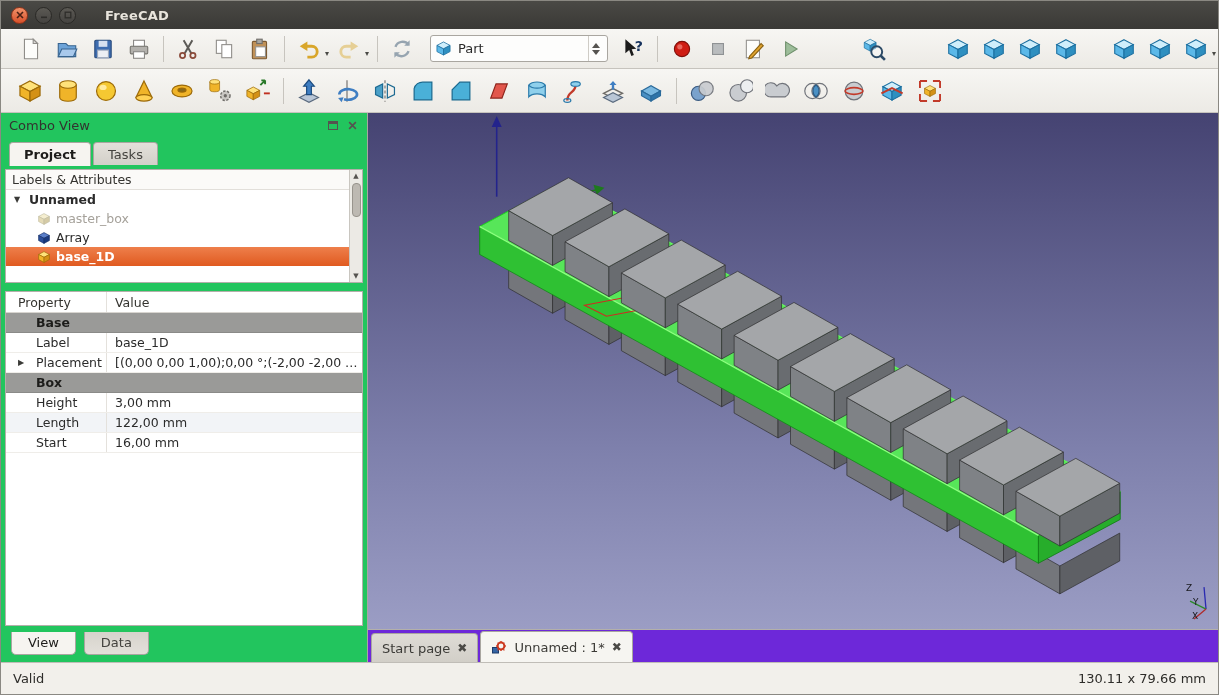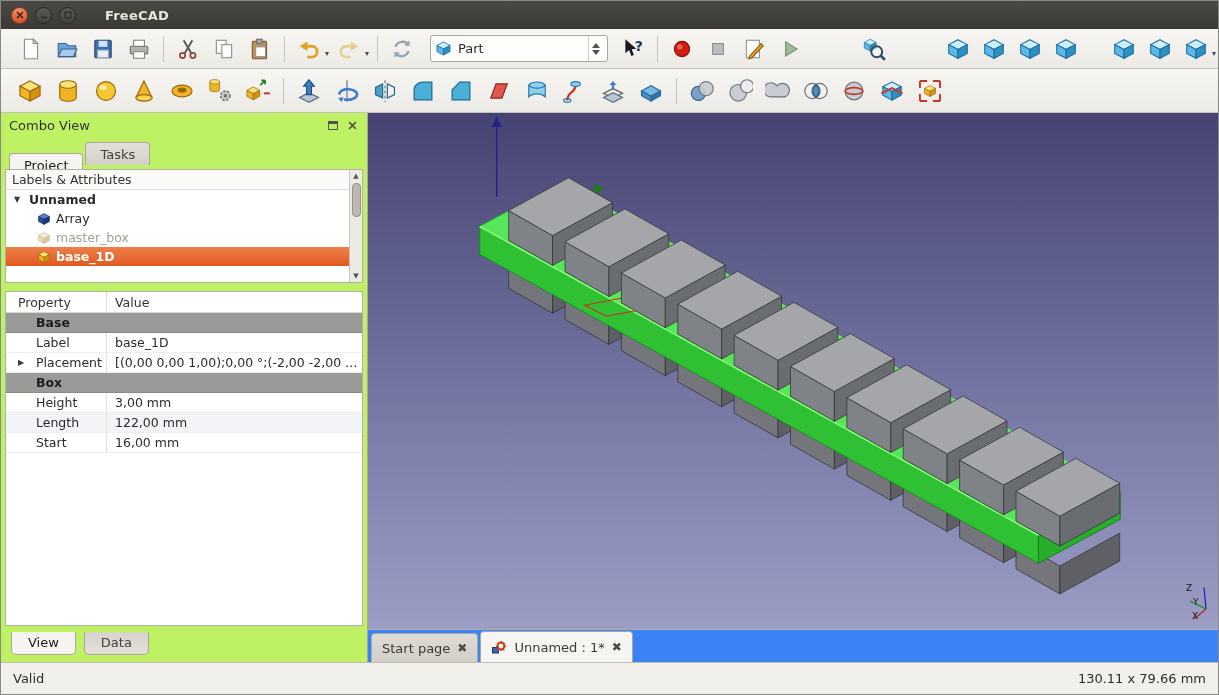--- a/index.html
+++ b/index.html
@@ -26,28 +26,28 @@
   .spacer { flex:1 1 auto; }
   .gap40 { width:48px; flex:0 0 auto; } .gap20 { width:22px; flex:0 0 auto; }
   .wb-combo { height:27px; width:178px; background:#fdfdfc; border:1px solid #a9a6a0; border-radius:3px; display:flex; align-items:center; padding:0 4px; margin-left:10px; flex:0 0 auto; }
   .wb-combo svg.wbc-icon { width:17px; height:17px; margin-right:6px; }
   .wbc-text { flex:1; }
   .wbc-spin { width:15px; height:100%; border-left:1px solid #cfccc6; display:flex; flex-direction:column; align-items:center; justify-content:center; gap:2px; }
   .wbc-spin svg { width:8px; height:5px; }
 
   
   .main { flex:1 1 auto; display:flex; min-height:0; }
-  .left-panel { width:367px; flex:0 0 auto; background:#bef264; border-right:1px solid #a9a6a0; display:flex; flex-direction:column; min-height:0; }
+  .left-panel { width:367px; flex:0 0 auto; background:#22c55e; border-right:1px solid #a9a6a0; display:flex; flex-direction:column; min-height:0; }
   .combo-head { height:25px; display:flex; align-items:center; padding:0 8px; flex:0 0 auto; }
   .combo-title { flex:1; color:#33322f; }
   .mini-btn { width:14px; height:13px; margin-left:5px; display:flex; align-items:center; justify-content:center; }
   .float-glyph { width:10px; height:9px; border:1px solid #55534f; border-top:3px solid #55534f; }
   .panel-tabs { height:27px; display:flex; align-items:flex-end; padding-left:8px; flex:0 0 auto; }
   .ptab { padding:4px 14px 3px; background:linear-gradient(#e3e0da,#d3d0c9); border:1px solid #a9a6a0; border-bottom:none; border-radius:4px 4px 0 0; margin-right:2px; color:#44433f; }
-  .ptab.active { background:#f6f4f0; color:#1d1c1a; position:relative; top:12px; padding-bottom:4px; }
+  .ptab.active { background:#f6f4f0; color:#1d1c1a; position:relative; top:1px; padding-bottom:4px;font-weight:bold; }
 
   .tree-wrap { margin:4px 4px 0 4px; background:#fff; border:1px solid #b3b0aa; height:114px; position:relative; flex:0 0 auto; overflow:hidden; }
   .tree-head { height:20px; line-height:20px; padding-left:6px; font-size:12.5px; color:#34332f; background:#fbfaf8; border-bottom:1px solid #e2dfda; }
   .trow { height:19px; display:flex; align-items:center; font-size:12.5px; padding-left:8px; white-space:nowrap; }
   .trow .texp { width:15px; font-size:8px; color:#3a3a37; }
   .trow.child { padding-left:31px; }
   .trow svg.ticon { width:14px; height:14px; margin-right:5px; flex:0 0 auto; }
   .trow.bold { font-weight:bold; }
   .trow.muted { color:#a5a19a; }
   .trow.selected { background:linear-gradient(#ee7f4b,#e05a20); color:#fff; font-weight:bold; }
@@ -69,21 +69,21 @@
   .alt { background:#f2f4f7; }
 
   .south-tabs { height:30px; display:flex; align-items:flex-start; padding-left:10px; flex:0 0 auto; }
   .stab { padding:3px 16px 4px; background:linear-gradient(#d6d3cc,#e3e0da); border:1px solid #a9a6a0; border-top:none; border-radius:0 0 5px 5px; margin-right:8px; color:#44433f; }
   .stab.active { background:#f6f4f0; color:#1d1c1a; font-weight:normal; }
 
   
   .viewport { flex:1 1 auto; display:flex; flex-direction:column; min-width:0; min-height:0; }
   .scene { flex:1 1 auto; position:relative; min-height:0; }
   .scene svg { position:absolute; inset:0; width:100%; height:100%; display:block; }
-  .doc-tabs { height:33px; flex:0 0 auto; background:#3b82f6; border-top:1px solid #b3b0aa; display:flex; align-items:flex-end; padding:0 0 0 3px; }
+  .doc-tabs { height:33px; flex:0 0 auto; background:#6d28d9; border-top:1px solid #b3b0aa; display:flex; align-items:flex-end; padding:0 0 0 3px; }
   .dtab { height:29px; display:flex; align-items:center; gap:7px; padding:0 10px; background:linear-gradient(#dedbd5,#d2cfc8); border:1px solid #a9a6a0; border-bottom:none; border-radius:4px 4px 0 0; margin-right:2px; color:#3c3b37; }
   .dtab.active { background:#f6f5f1; height:31px; }
   .dtab-close { font-size:12px; color:#4a4945; }
   .dtab svg.dtab-icon { width:16px; height:16px; }
 
   
   .statusbar { height:32px; flex:0 0 auto; background:#f2f0eb; border-top:1px solid #c0bdb7; display:flex; align-items:center; justify-content:space-between; padding:0 12px; color:#2e2d2a;gap:27px; }
 </style>
 </head>
 <body>
@@ -603,31 +603,31 @@
         <div class="ptab active"><span>Project</span></div>
         <div class="ptab"><span>Tasks</span></div>
       </div>
 
       <div class="tree-wrap">
         <div class="tree-head">Labels &amp; Attributes</div>
         <div class="trow bold">
           <span class="texp">▼</span>
           <span>Unnamed</span>
         </div>
+        <div class="trow child muted">
+          <svg class="ticon">
+              <use href="#i-treecube-pale"></use>
+            </svg>
+          <span>master_box</span>
+        </div>
         <div class="trow child">
           <svg class="ticon">
               <use href="#i-treecube-blue"></use>
             </svg>
           <span>Array</span>
-        </div>
-        <div class="trow child muted">
-          <svg class="ticon">
-              <use href="#i-treecube-pale"></use>
-            </svg>
-          <span>master_box</span>
         </div>
         <div class="trow child selected">
           <svg class="ticon">
               <use href="#i-ybox"></use>
             </svg>
           <span>base_1D</span>
         </div>
         <div class="vscroll">
           <span class="vs-arrow">▲</span>
           <span class="vs-thumb"></span>

